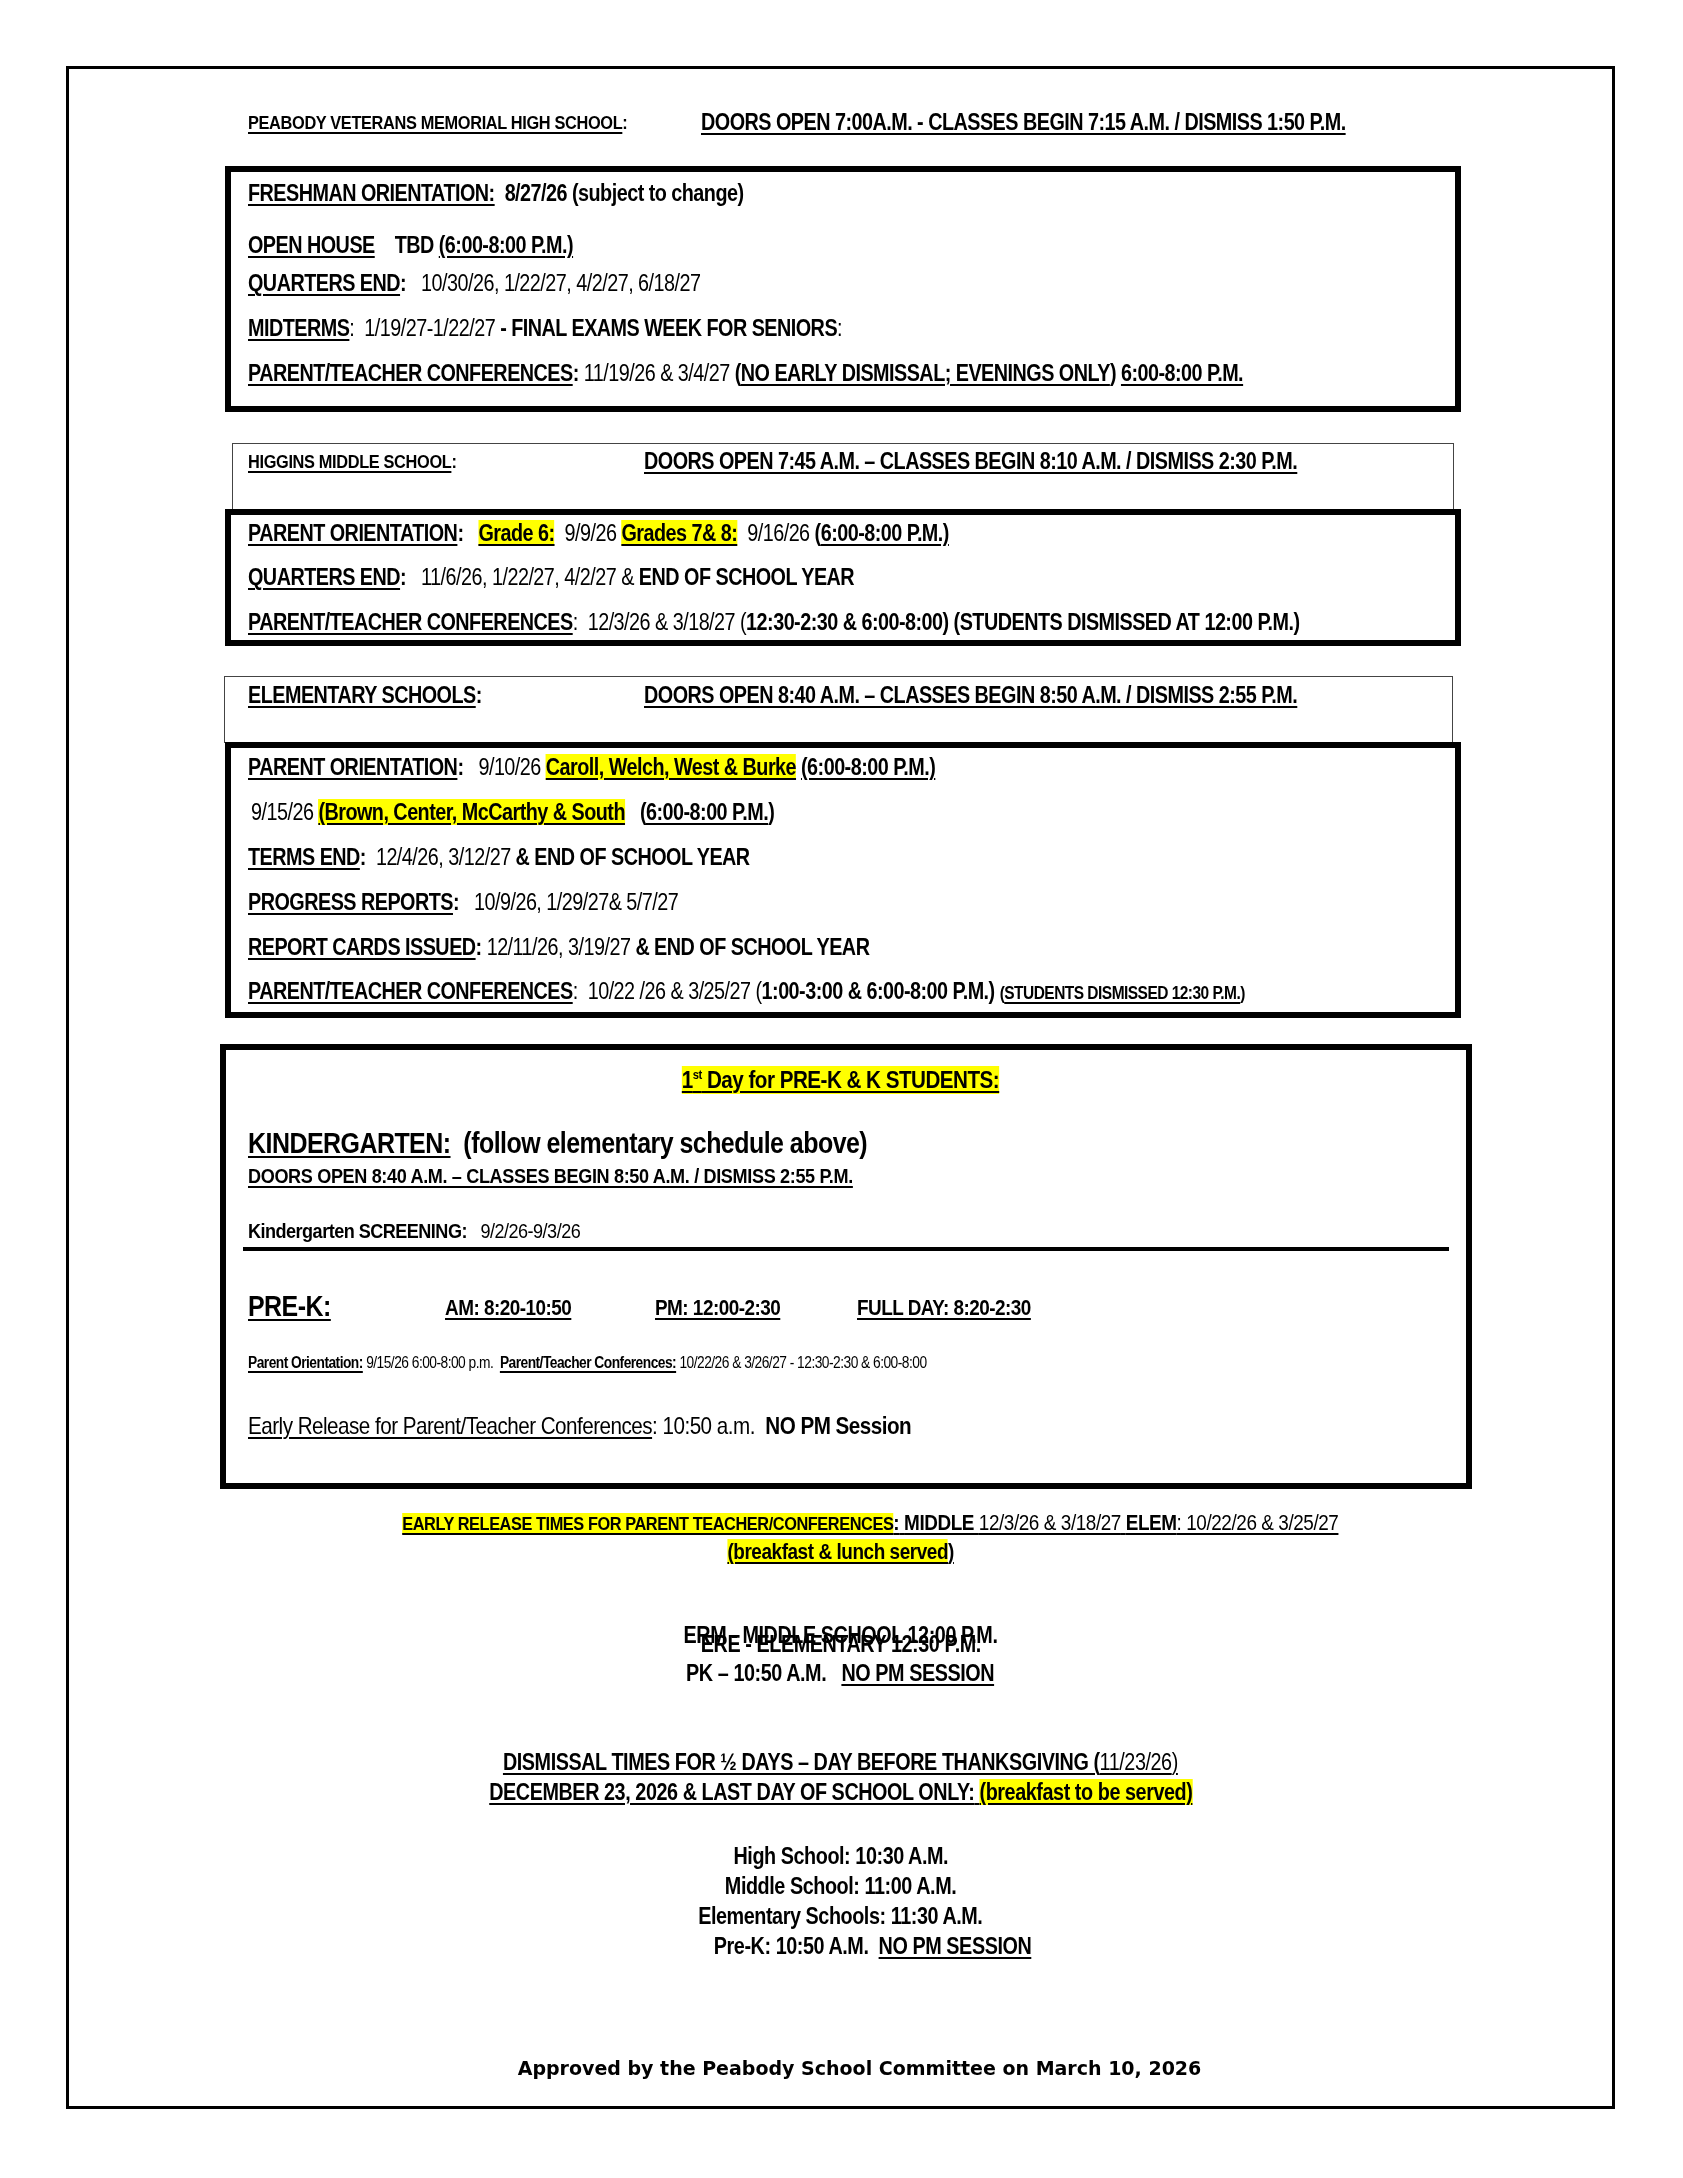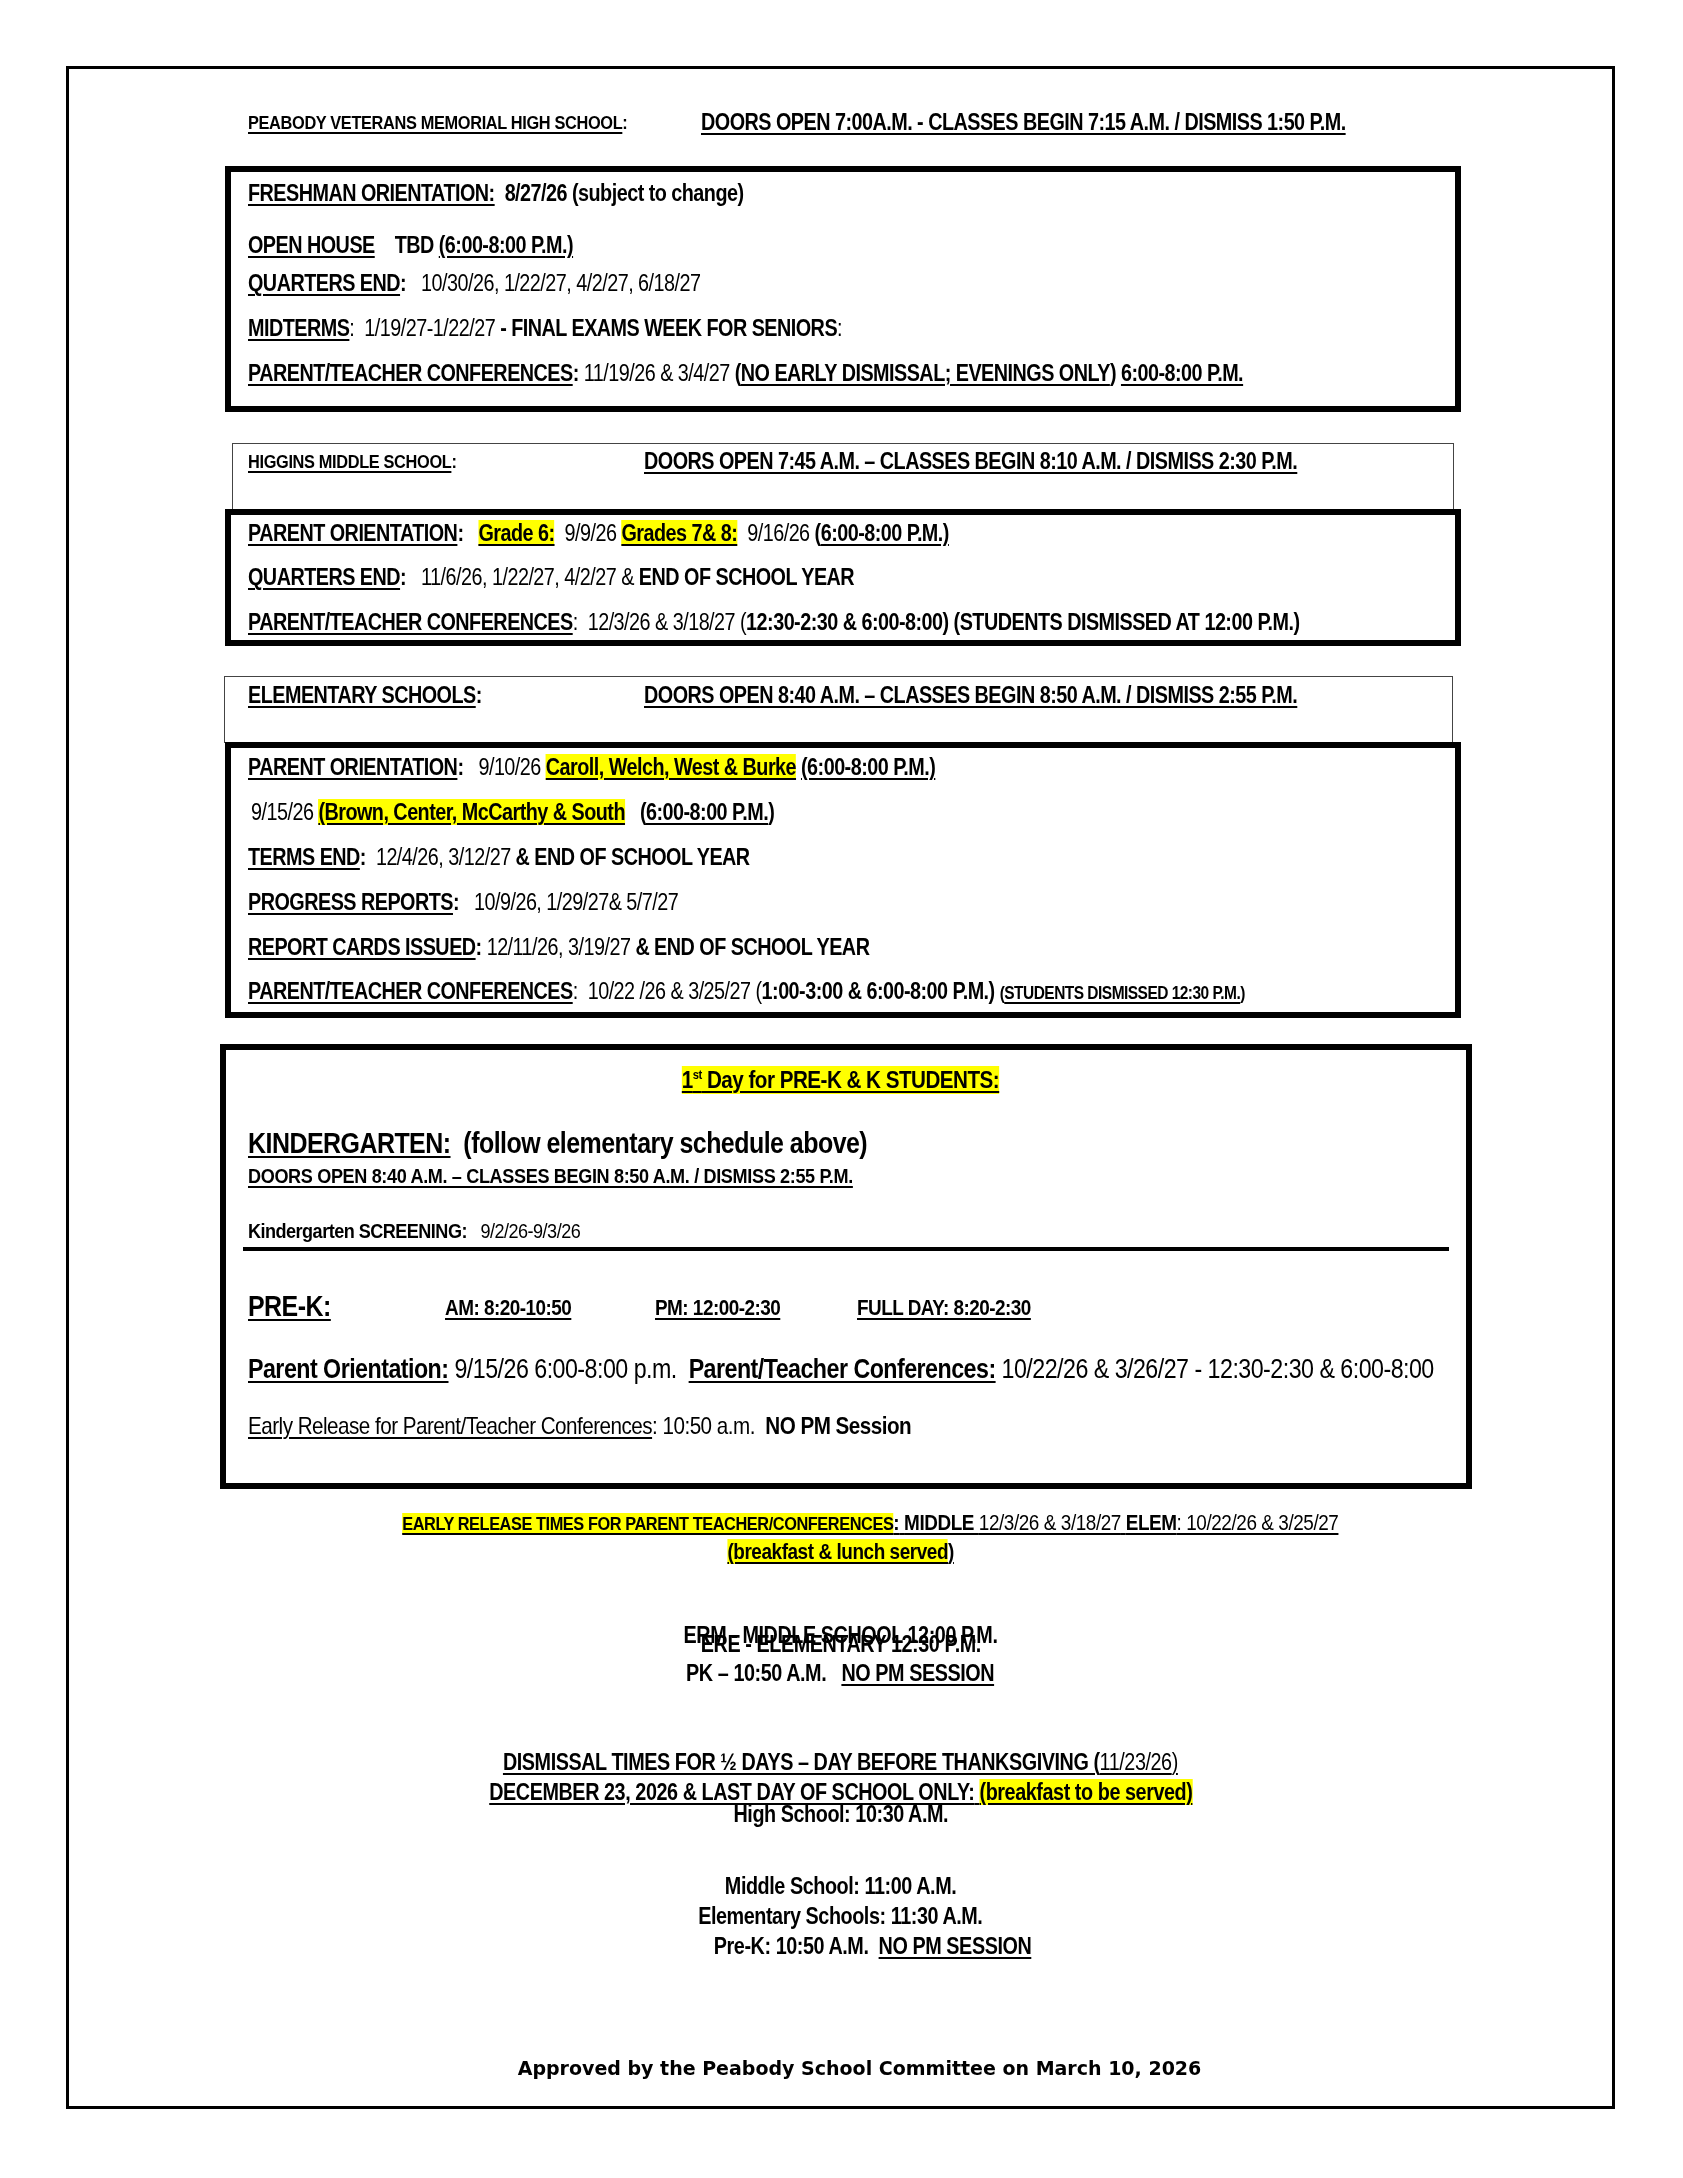--- a/index.html
+++ b/index.html
@@ -117,21 +117,21 @@
 </div>
 <div class="line b" style="left:445px; top:1295px; font-size:22px;">
   <span class="cond u">AM: 8:20-10:50</span>
 </div>
 <div class="line b" style="left:655px; top:1295px; font-size:22px;">
   <span class="cond u">PM: 12:00-2:30</span>
 </div>
 <div class="line b" style="left:857px; top:1295px; font-size:22px;">
   <span class="cond u">FULL DAY: 8:20-2:30</span>
 </div>
-<div class="line" style="left:248px; top:1354px; font-size:27px;">
+<div class="line" style="left:248px; top:1354px; font-size:16px;">
   <span class="cond"><span class="b u">Parent Orientation:</span> <span>9/15/26 6:00-8:00 p.m.</span>&nbsp;&nbsp;<span class="b u">Parent/Teacher Conferences:</span> <span>10/22/26 &amp; 3/26/27 -  12:30-2:30 &amp; 6:00-8:00</span></span>
 </div>
 <div class="line" style="left:248px; top:1412px; font-size:24px;">
   <span class="cond"><span class="u">Early Release for Parent/Teacher Conferences</span><span>: 10:50 a.m.</span>&nbsp;&nbsp;<span class="b">NO PM Session</span></span>
 </div>
 
 <div class="center" style="top:1510px; font-size:22px; letter-spacing:-0.5px;margin-left:30px;">
   <span class="cond-c u"><span class="b hl" style="font-size:19px;">EARLY RELEASE TIMES FOR PARENT TEACHER/CONFERENCES</span><span class="b">:</span> <span class="b">MIDDLE</span> <span>12/3/26 &amp; 3/18/27</span> <span class="b">ELEM</span><span>: 10/22/26 &amp; 3/25/27</span></span>
 </div>
 <div class="center b" style="top:1539px; font-size:22px; letter-spacing:-0.5px;">
@@ -146,21 +146,21 @@
 <div class="center b" style="top:1660px; font-size:23px; letter-spacing:-0.5px;">
   <span class="cond-c"><span>PK – 10:50 A.M.</span>&nbsp;&nbsp;&nbsp;<span class="u">NO PM SESSION</span></span>
 </div>
 
 <div class="center b" style="top:1749px; font-size:23px; letter-spacing:-0.5px;">
   <span class="cond-c u"><span>DISMISSAL TIMES FOR ½ DAYS – DAY BEFORE THANKSGIVING (</span><span style="font-weight:normal;">11/23/26</span><span style="font-weight:normal;">)</span></span>
 </div>
 <div class="center b" style="top:1779px; font-size:23px; letter-spacing:-0.5px;">
   <span class="cond-c u"><span>DECEMBER 23, 2026 &amp; LAST DAY OF SCHOOL ONLY:</span> <span class="hl">(breakfast to be served)</span></span>
 </div>
-<div class="center b" style="top:1801px; font-size:23px; letter-spacing:-0.5px;">
+<div class="center b" style="top:1843px; font-size:23px; letter-spacing:-0.5px;">
   <span class="cond-c">High School: 10:30 A.M.</span>
 </div>
 <div class="center b" style="top:1873px; font-size:23px; letter-spacing:-0.5px;">
   <span class="cond-c">Middle School: 11:00 A.M.</span>
 </div>
 <div class="center b" style="top:1903px; font-size:23px; letter-spacing:-0.5px;">
   <span class="cond-c">Elementary Schools: 11:30 A.M.</span>
 </div>
 <div class="center b" style="top:1933px; font-size:23px; letter-spacing:-0.5px;padding-left:32px;">
   <span class="cond-c"><span>Pre-K: 10:50 A.M.</span>&nbsp;&nbsp;<span class="u">NO PM SESSION</span></span>

